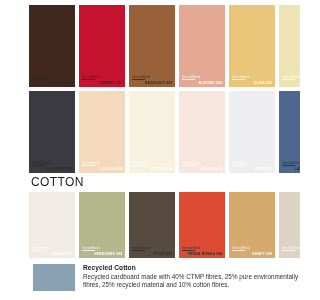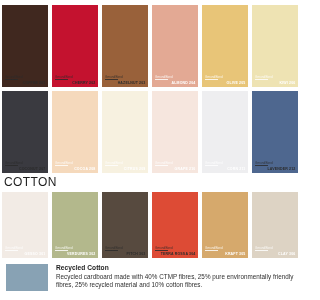--- a/index.html
+++ b/index.html
@@ -2,21 +2,21 @@
 <html><head>
 <meta charset="utf-8">
 <style>
   html,body{margin:0;padding:0;}
   body{
     width:300px;height:300px;overflow:hidden;
     background:#ffffff;
     font-family:"Liberation Sans",sans-serif;
     -webkit-font-smoothing:antialiased;
   }
-  .page{width:300px;height:300px;position:relative;box-sizing:border-box;}
+  .page{width:300px;height:300px;position:relative;box-sizing:border-box;padding-left:27px;}
 
   
   .row{
     display:flex;
     width:300px;
     box-sizing:border-box;
     padding:0 2px;
     gap:4px;
   }
   .swatch{

